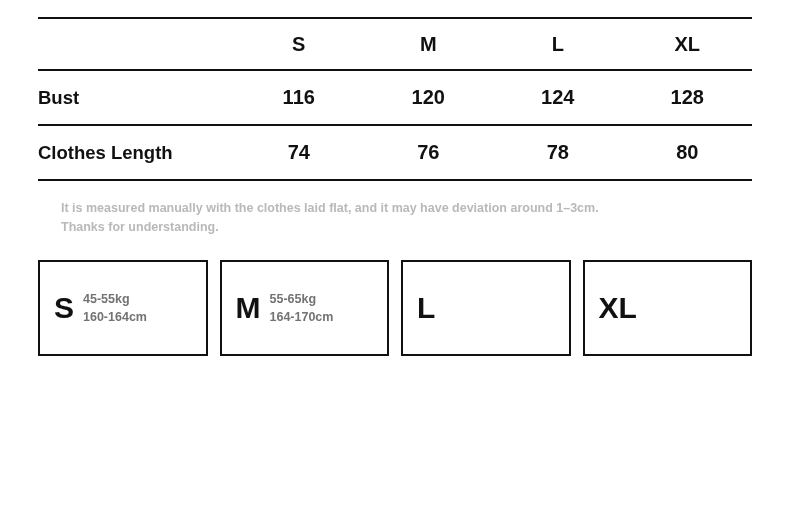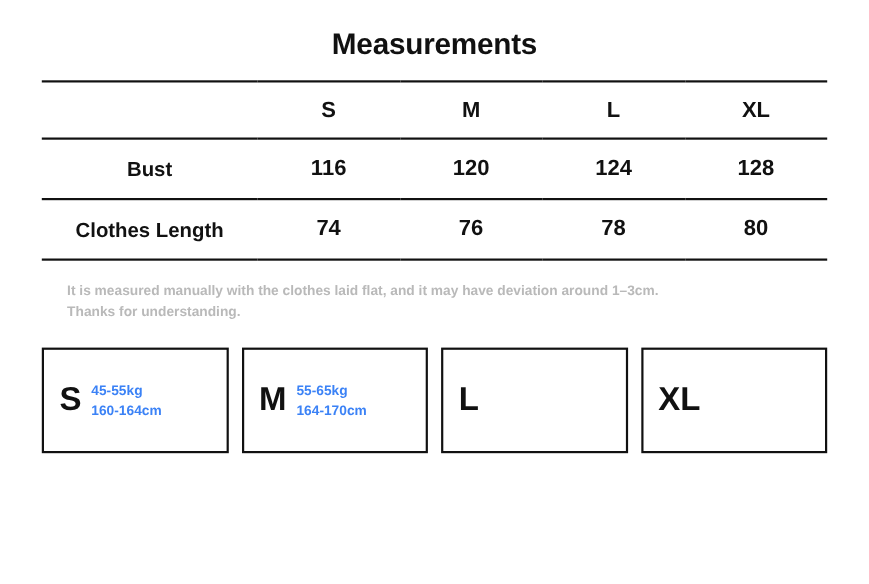--- a/index.html
+++ b/index.html
@@ -52,21 +52,21 @@
     height: 50px;
     border-top: 2.5px solid #111111;
     border-bottom: 2.5px solid #111111;
   }
   table.size-table tbody td {
     border-bottom: 2.5px solid #111111;
   }
   table.size-table .rowhead {
     font-size: 18.5px;
     width: 196px;
-    text-align: center;
+    text-align: left;
   }
   table.size-table col.c-head { width: 196px; }
   table.size-table col.c-val  { width: 129.5px; }
 
   .note {
     margin: 18px 0 0 61px;
     width: 560px;
     font-size: 12.5px;
     line-height: 1.55;
     font-weight: bold;
@@ -92,30 +92,29 @@
     font-weight: bold;
     line-height: 1;
     color: #111111;
     margin-right: 9px;
     white-space: nowrap;
   }
   .card .meta {
     font-size: 12.5px;
     font-weight: bold;
     line-height: 1.45;
-    color: #3b82f6;
+    color: #737373;
     white-space: nowrap;
   }
 </style>
 </head>
 <body>
 
 <div class="page">
 
-  <div class="title">Measurements</div>
 
   <div class="table-wrap">
     <table class="size-table">
       <colgroup>
         <col class="c-head">
         <col class="c-val">
         <col class="c-val">
         <col class="c-val">
         <col class="c-val">
       </colgroup>

